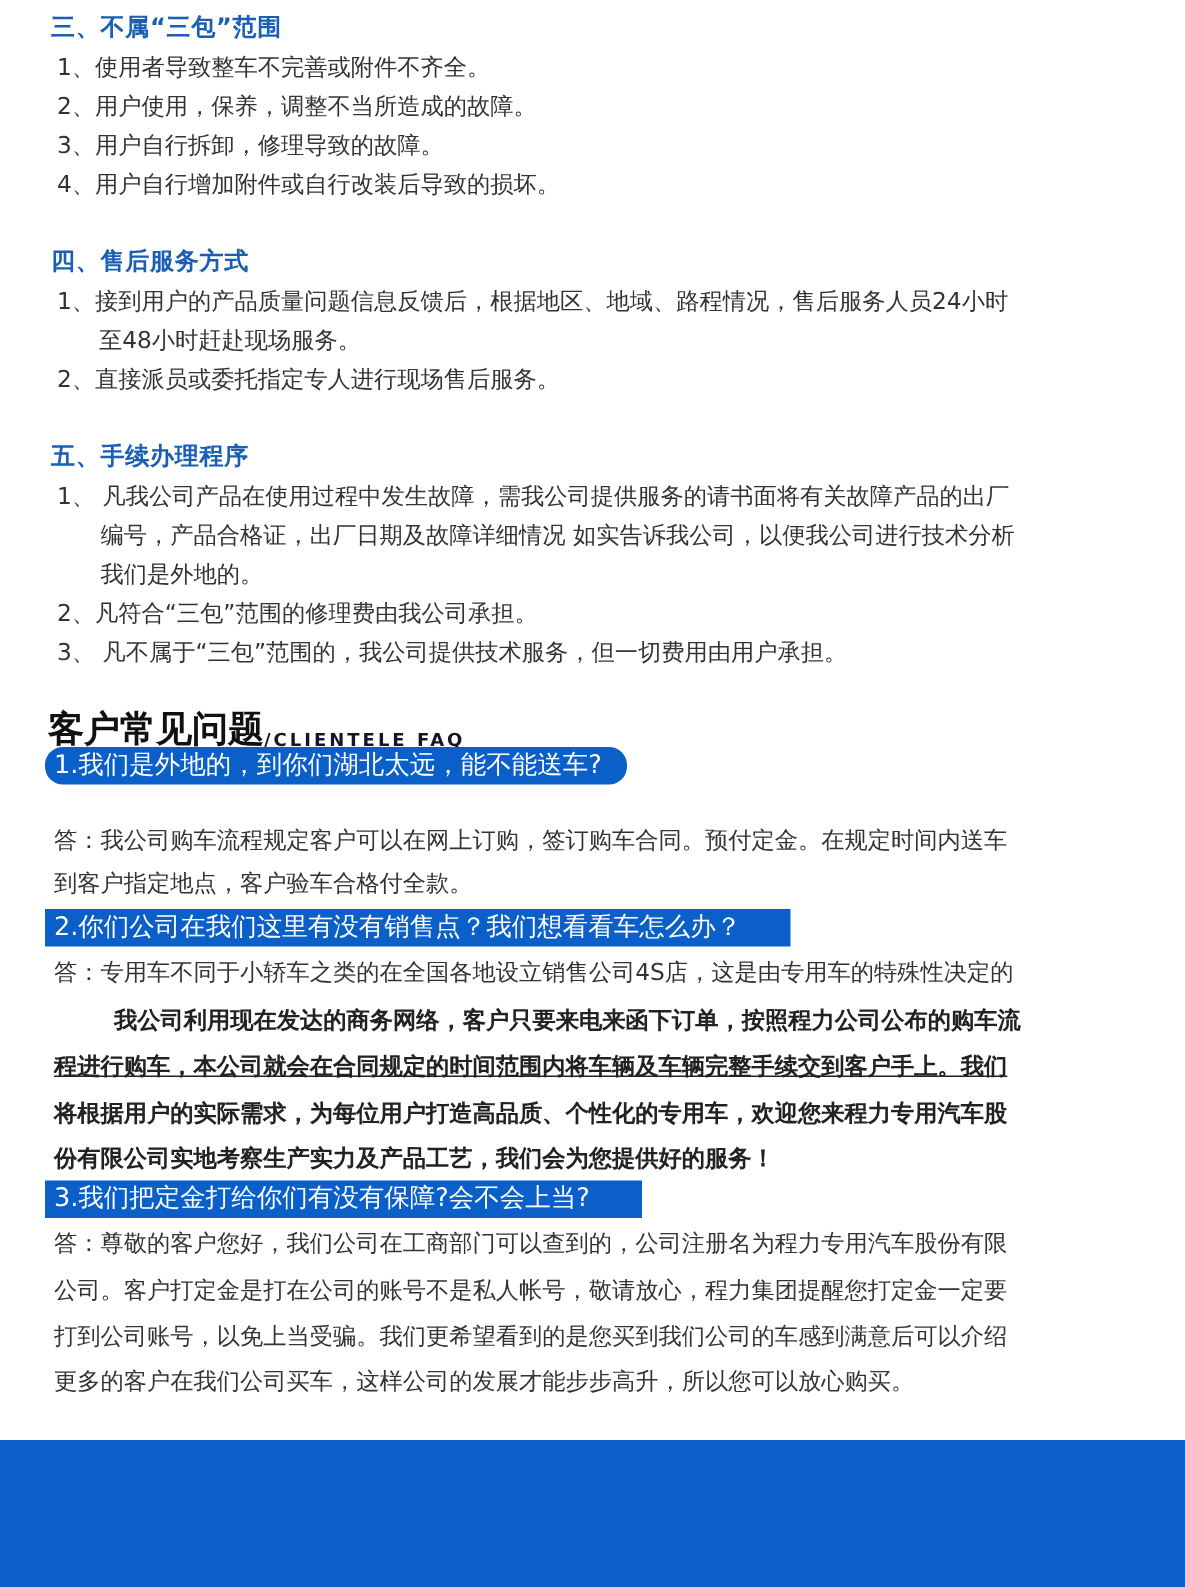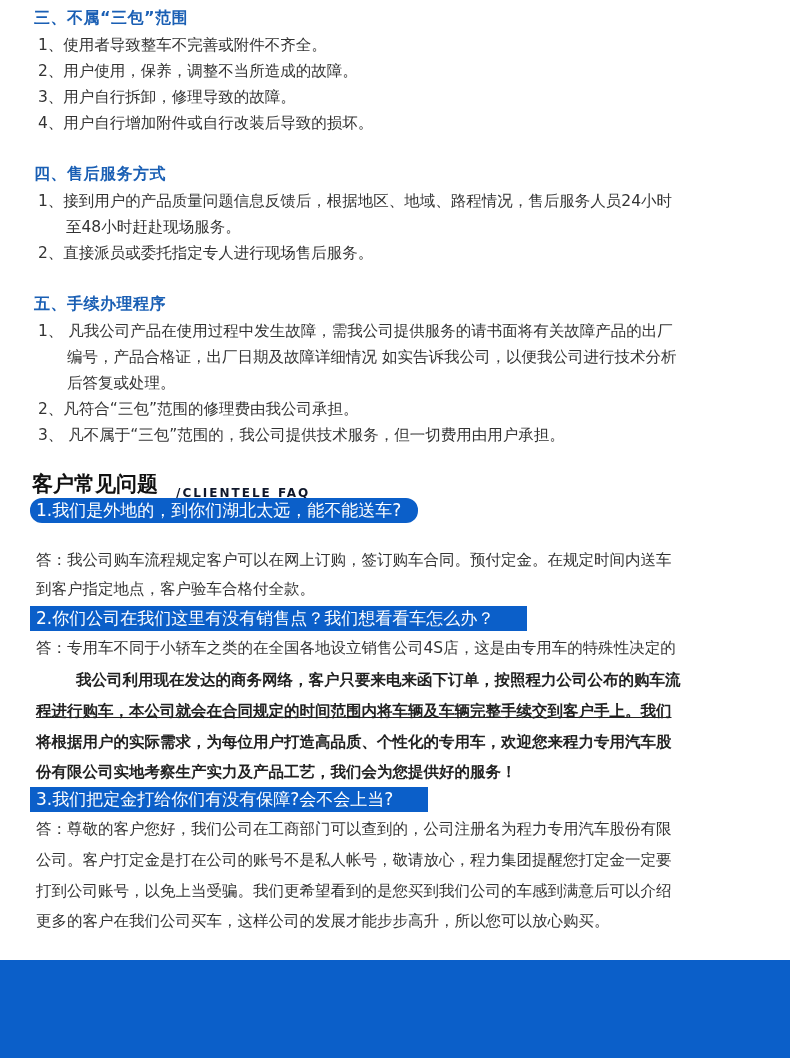--- a/index.html
+++ b/index.html
@@ -2,21 +2,21 @@
 <html><head>
   <meta charset="utf-8">
   <style>
     * { margin: 0; padding: 0; box-sizing: border-box; }
     html, body { width: 790px; height: 1058px; background: #ffffff; overflow: hidden; }
     body { font-family: "DejaVu Sans", "Liberation Sans", sans-serif; color: #333333; position: relative; }
     .sec-title { position: absolute; left: 34px; font-size: 16px; font-weight: bold; color: #1a5fb4; letter-spacing: 0.5px; }
     .item { position: absolute; left: 38px; font-size: 15.5px; color: #333; line-height: 26px; white-space: nowrap; }
 
     .faq-head { position: absolute; left: 32px; top: 466px; width: 360px; height: 38px; border-bottom: 1.5px solid #222; }
-    .faq-head .cn { position: absolute; left: 0; top: 4px; font-size: 21px; font-weight: bold; color: #111; text-align: center; }
+    .faq-head .cn { position: absolute; left: 0; top: 4px; font-size: 24px; font-weight: bold; color: #111; text-align: center; }
     .faq-head .en { position: absolute; left: 144px; top: 20px; font-size: 12px; font-weight: bold; color: #0f172a; letter-spacing: 2px; font-family: "DejaVu Sans", sans-serif; }
 
     .q-bar { position: absolute; left: 30px; height: 25px; background: #0b5fc9; color: #ffffff; font-size: 17px; line-height: 25px; padding-left: 6px; white-space: nowrap; }
     .ans { position: absolute; left: 36px; width: 730px; font-size: 15.5px; color: #333; line-height: 29px; }
     .ans.bold { color: #222; font-weight: bold; font-size: 15.5px; }
 
     .banner { position: absolute; left: 0; top: 960px; width: 790px; height: 98px; background: #0b5fc9; }
     .banner .slogan { position: absolute; left: 66px; top: 22px; font-size: 46px; font-weight: bold; color: #ffffff; letter-spacing: 2px; white-space: nowrap; }
     .banner .watermark { position: absolute; left: 506px; top: 50px; font-size: 21px; color: #ffffff; opacity: 0.95; text-shadow: 1px 1px 2px rgba(0,0,0,0.5); white-space: nowrap; }
   </style>
@@ -30,21 +30,21 @@
 <div class="item" style="top:110px;">4、用户自行增加附件或自行改装后导致的损坏。</div>
 
 <div class="sec-title" style="top:164px;">四、售后服务方式</div>
 <div class="item" style="top:188px;">1、接到用户的产品质量问题信息反馈后，根据地区、地域、路程情况，售后服务人员24小时</div>
 <div class="item" style="top:214px; left:66px;">至48小时赶赴现场服务。</div>
 <div class="item" style="top:240px;text-align:center;">2、直接派员或委托指定专人进行现场售后服务。</div>
 
 <div class="sec-title" style="top:294px;">五、手续办理程序</div>
 <div class="item" style="top:318px;">1、 凡我公司产品在使用过程中发生故障，需我公司提供服务的请书面将有关故障产品的出厂</div>
 <div class="item" style="top:344px; left:67px;">编号，产品合格证，出厂日期及故障详细情况 如实告诉我公司，以便我公司进行技术分析</div>
-<div class="item" style="top:370px; left:67px;">后答复或处理。</div>
+<div class="item" style="top:370px; left:67px;">我们是外地的。</div>
 <div class="item" style="top:396px;">2、凡符合“三包”范围的修理费由我公司承担。</div>
 <div class="item" style="top:422px;">3、 凡不属于“三包”范围的，我公司提供技术服务，但一切费用由用户承担。</div>
 
 <div class="faq-head">
   <span class="cn">客户常见问题</span>
   <span class="en">/CLIENTELE FAQ</span>
 </div>
 
 <div class="q-bar" style="top:498px; width:388px;border-radius:12px;">1.我们是外地的，到你们湖北太远，能不能送车?</div>
 <div class="ans" style="top:546px;">答：我公司购车流程规定客户可以在网上订购，签订购车合同。预付定金。在规定时间内送车</div>

